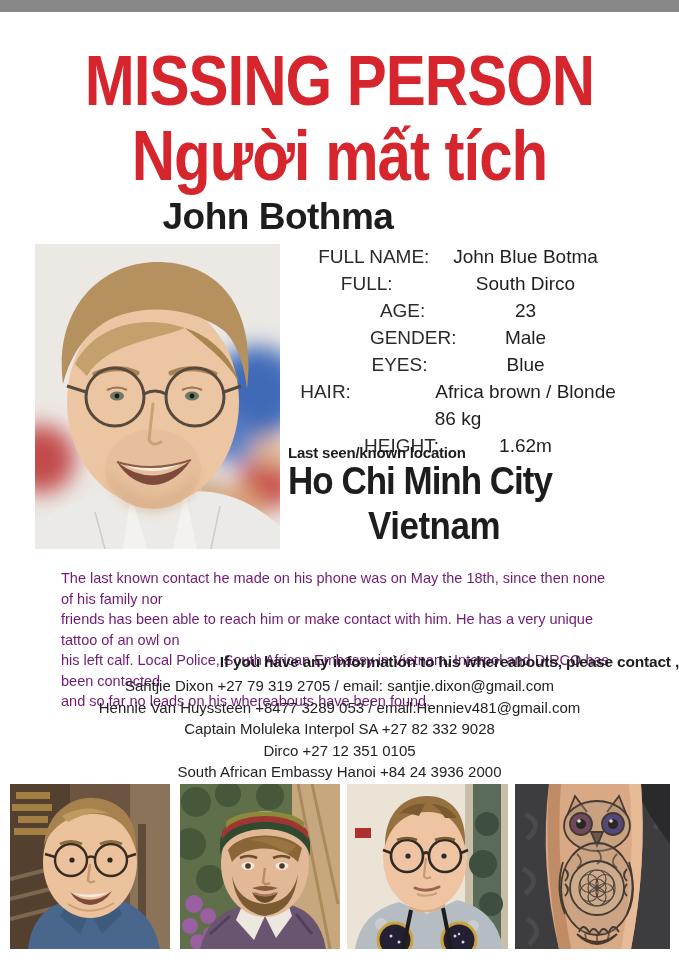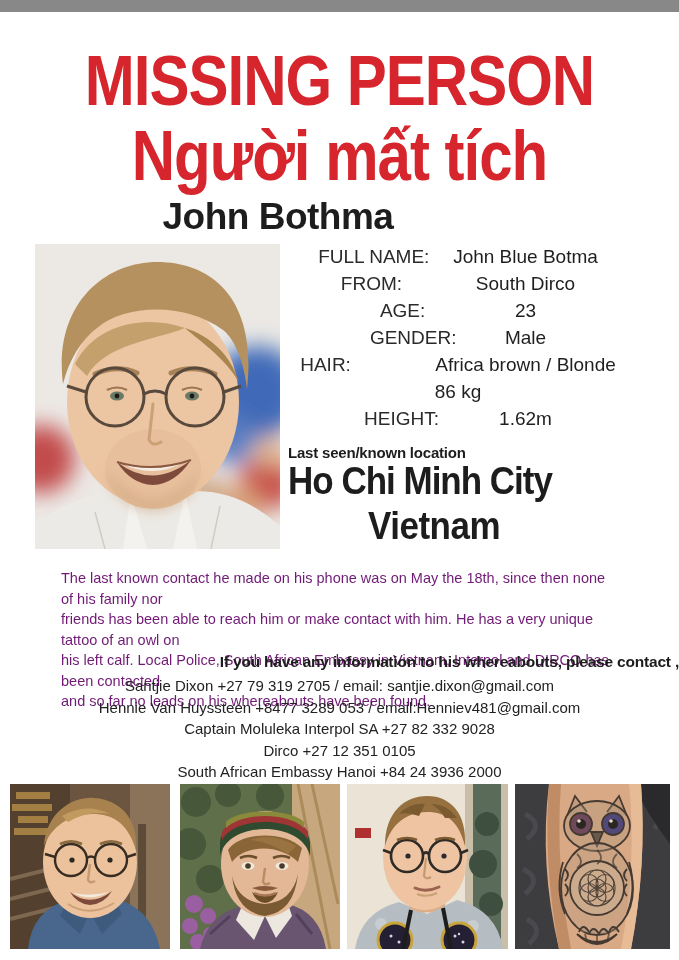--- a/index.html
+++ b/index.html
@@ -142,30 +142,34 @@
       <path d="M82,218 Q118,229 156,216" stroke="#8a5a42" stroke-width="2" fill="none"></path>
     </svg>
   </div>
 
   <div class="details">
     <div class="drow">
       <span class="dlabel">FULL NAME:</span>
       <span class="dvalue">John Blue Botma</span>
     </div>
     <div class="drow">
-      <span class="dlabel">FROM:</span>
+      <span class="dlabel">FULL:</span>
       <span class="dvalue">South Dirco</span>
     </div>
     <div class="drow">
       <span class="dlabel">AGE:</span>
       <span class="dvalue">23</span>
     </div>
     <div class="drow">
       <span class="dlabel">GENDER:</span>
       <span class="dvalue">Male</span>
+    </div>
+    <div class="drow">
+      <span class="dlabel">EYES:</span>
+      <span class="dvalue">Blue</span>
     </div>
     <div class="drow">
       <span class="dlabel">HAIR:</span>
       <span class="dvalue">Africa brown / Blonde</span>
     </div>
     <div class="drow">
       <span class="dvalue">86 kg</span>
     </div>
     <div class="drow">
       <span class="dlabel">HEIGHT:</span>

